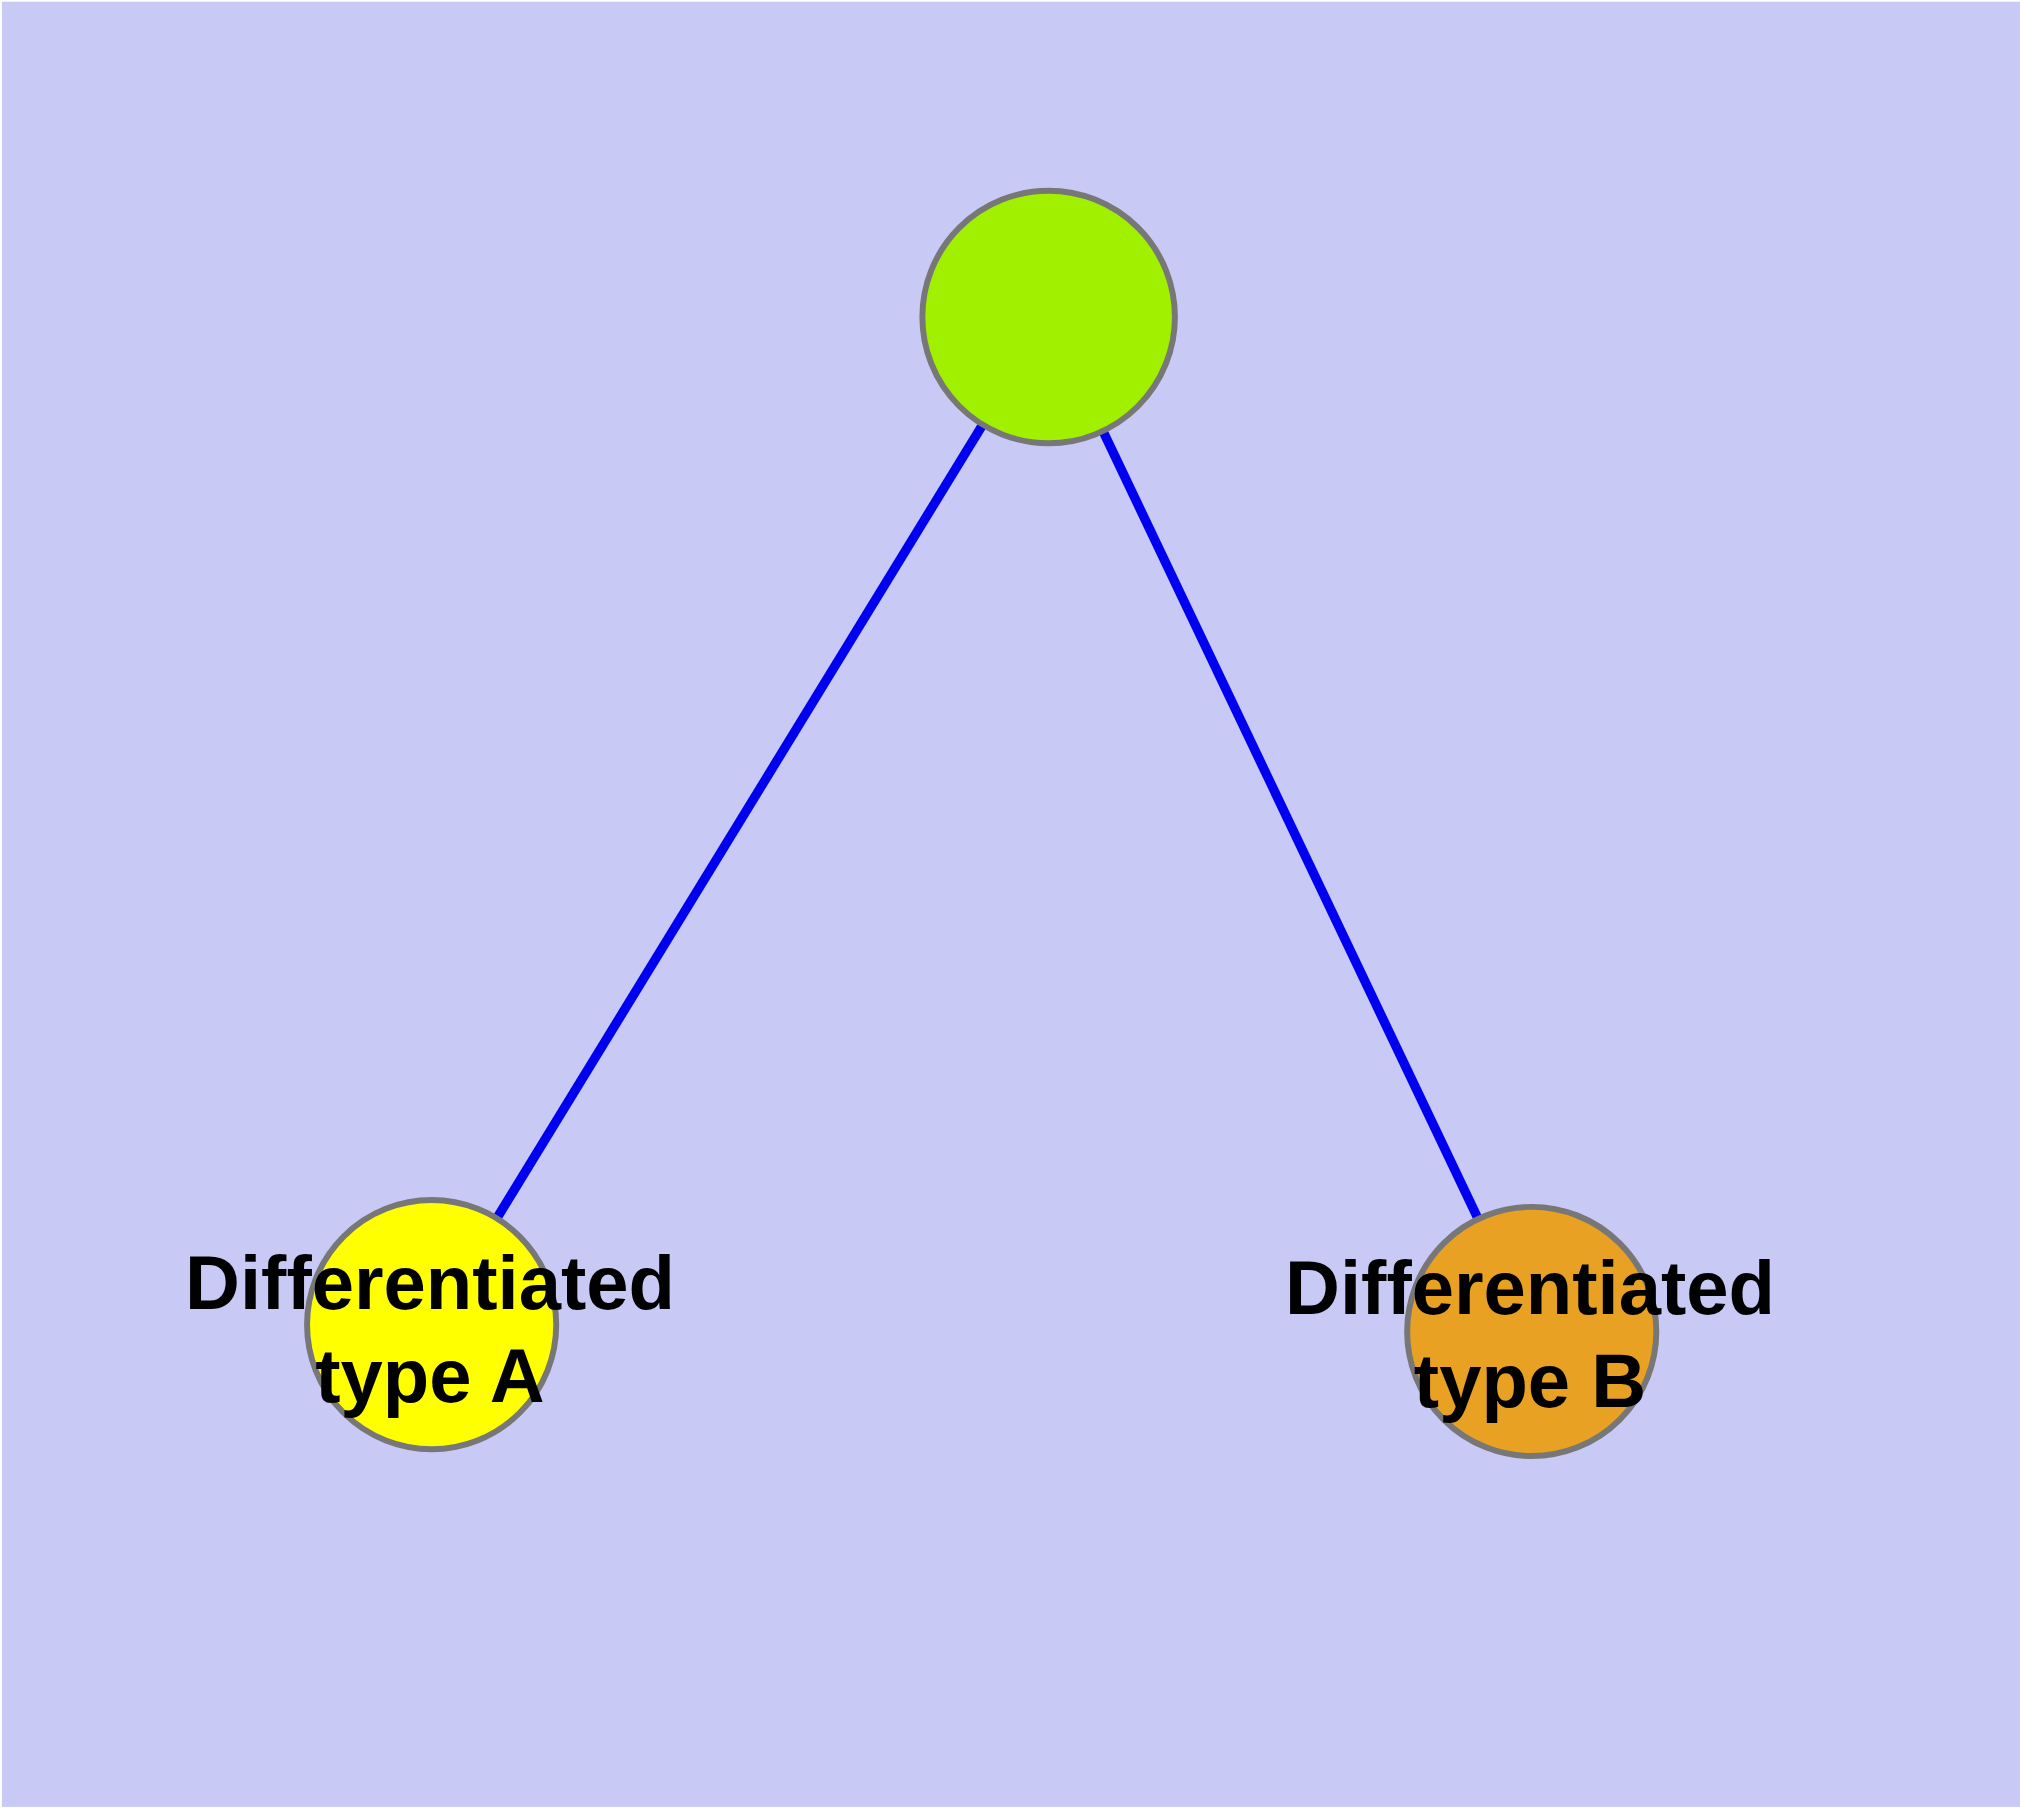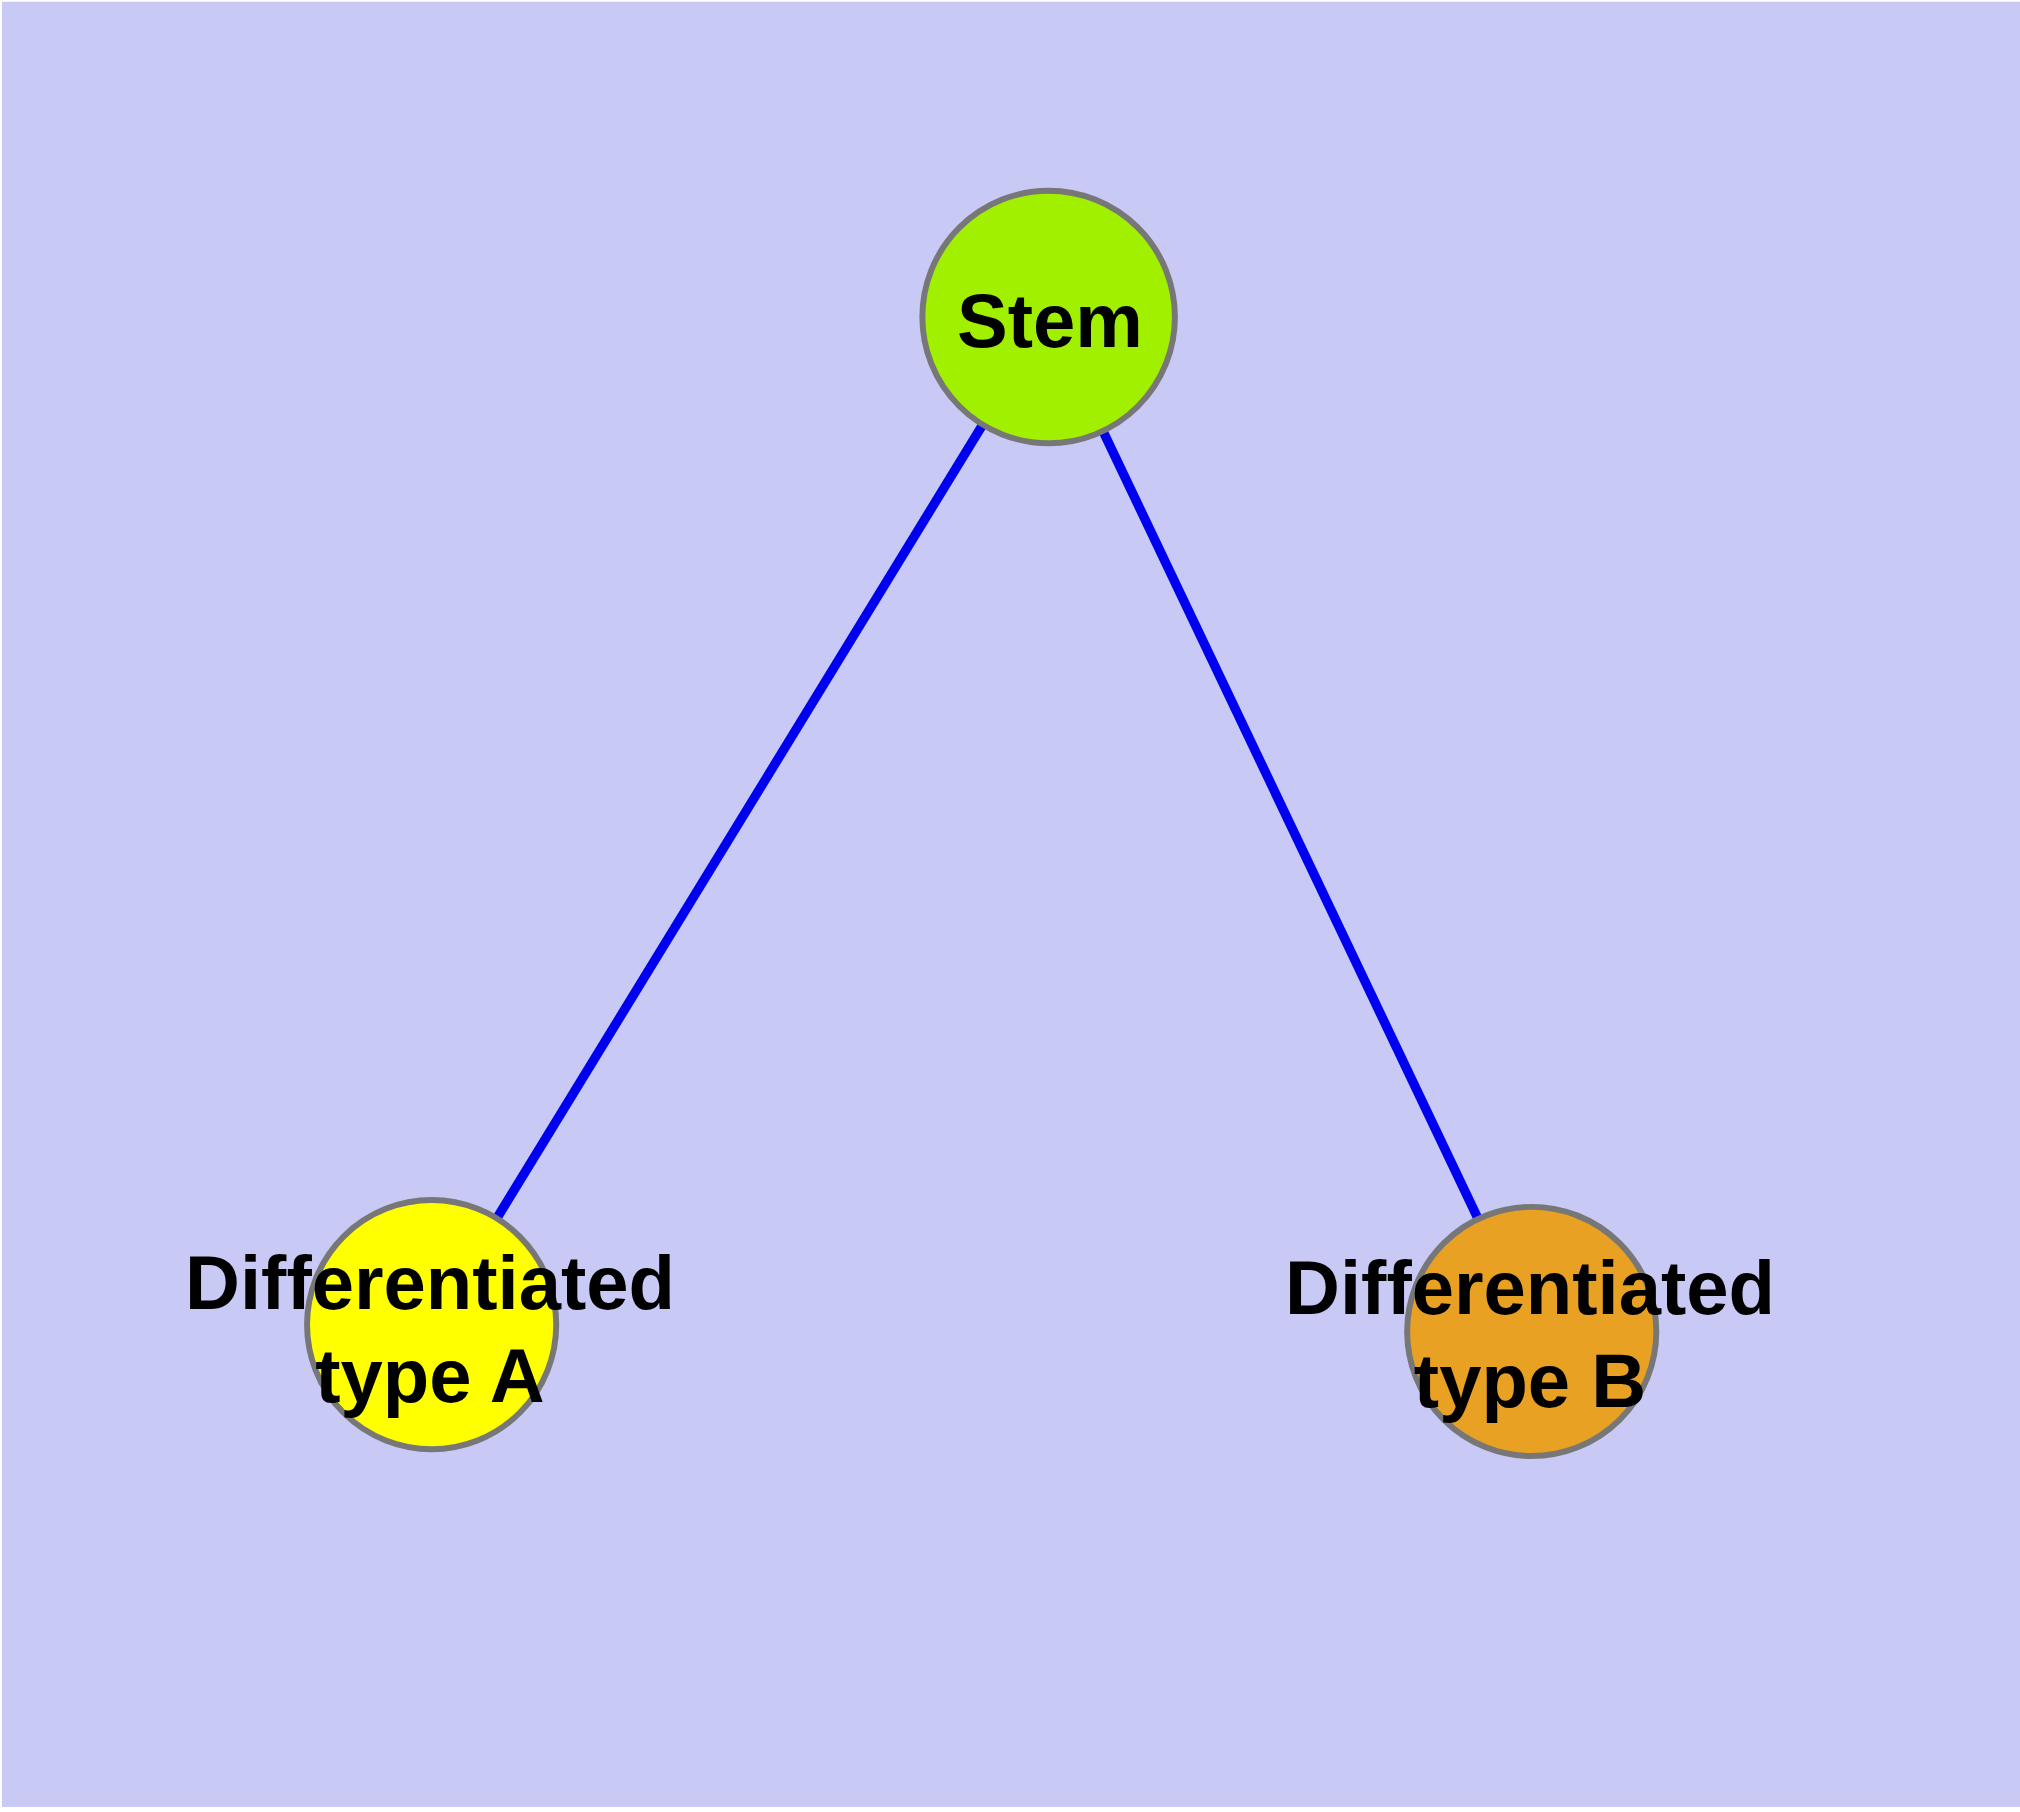--- a/index.html
+++ b/index.html
@@ -51,21 +51,20 @@
     <rect x="2" y="2" width="2382" height="2130" fill="#C9C9F6"></rect>
 
     <line class="edge" x1="1237" y1="374" x2="509" y2="1563" stroke="#0000F0"></line>
     <line class="edge" x1="1237" y1="374" x2="1807" y2="1571" stroke="#0000F0"></line>
 
     <circle class="node" cx="1237" cy="374" r="149" fill="#A0F000"></circle>
     <circle class="node" cx="509" cy="1563" r="147" fill="#FFFF00"></circle>
     <circle class="node" cx="1807" cy="1571" r="147" fill="#E8A122"></circle>
   </svg>
 
-  <div class="node-label" style="left:1050px; top:320px;">Stem</div>
 
   <div class="node-label" style="left:430px; top:1329px;">Differentiated
 type A</div>
 
   <div class="node-label" style="left:1530px; top:1334px;">Differentiated
 type B</div>
 </div>
 
 
 </body></html>

